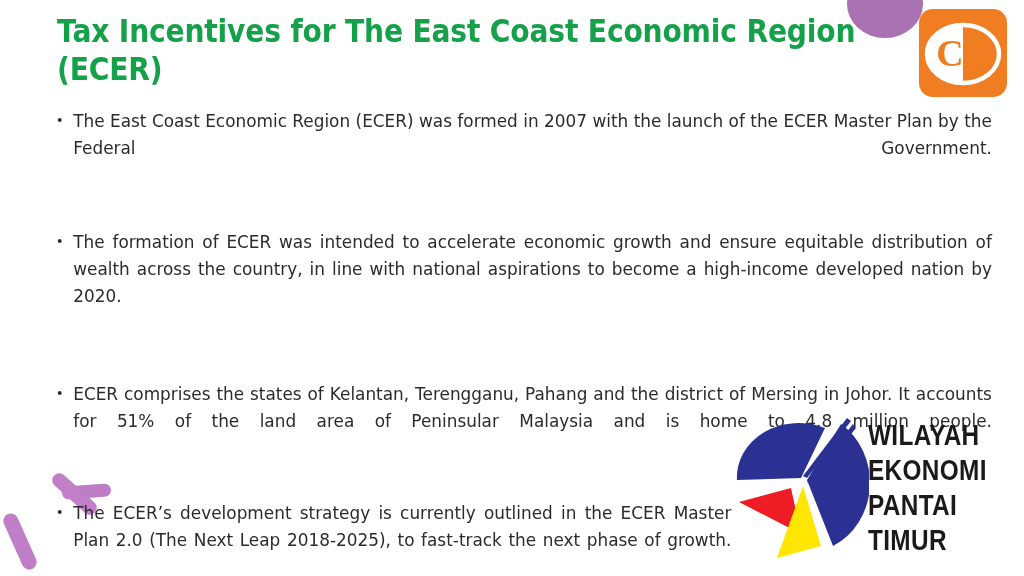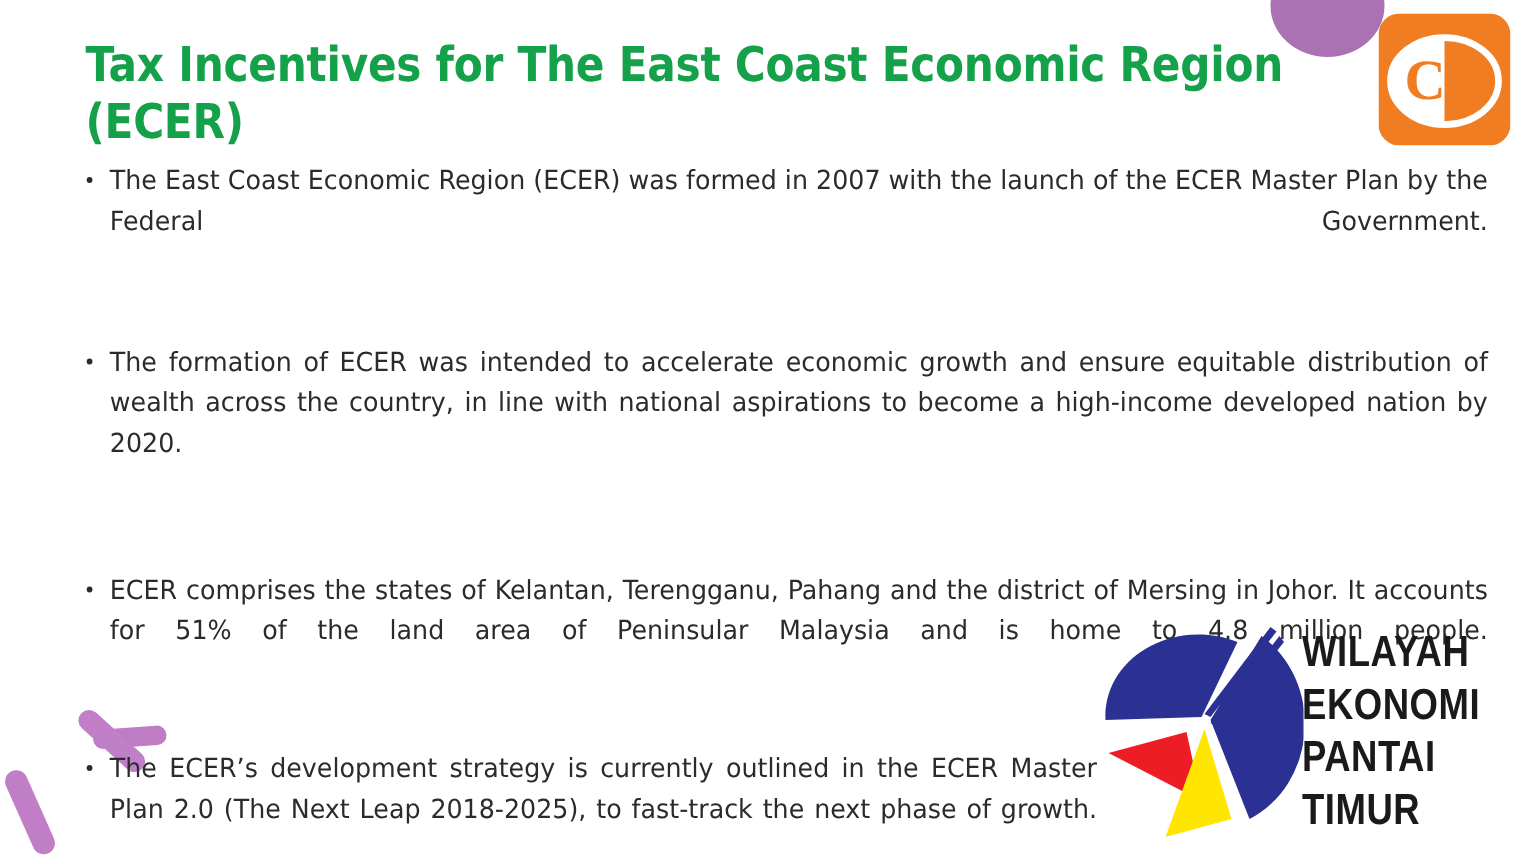--- a/index.html
+++ b/index.html
@@ -59,21 +59,20 @@
     transform: rotate(66deg);
     background: #bf7ec5;
   }
 
   
   #title-block {
     position: absolute;
     left: 57px;
     top: 12px;
     width: 820px;
-    margin-top: 12px;
   }
   .title-line {
     color: #15a04a;
     font-family: "DejaVu Sans", sans-serif;
     font-weight: bold;
     font-size: 32px;
     line-height: 38px;
     letter-spacing: -0.2px;
     transform: scaleX(0.88);
     transform-origin: left center;

